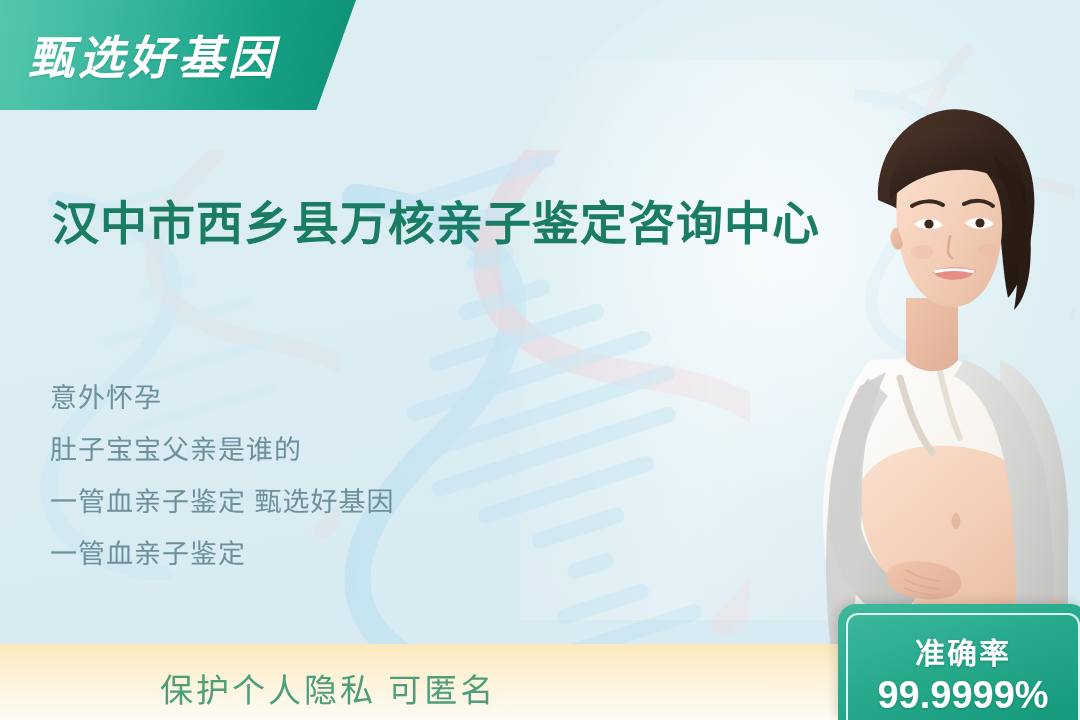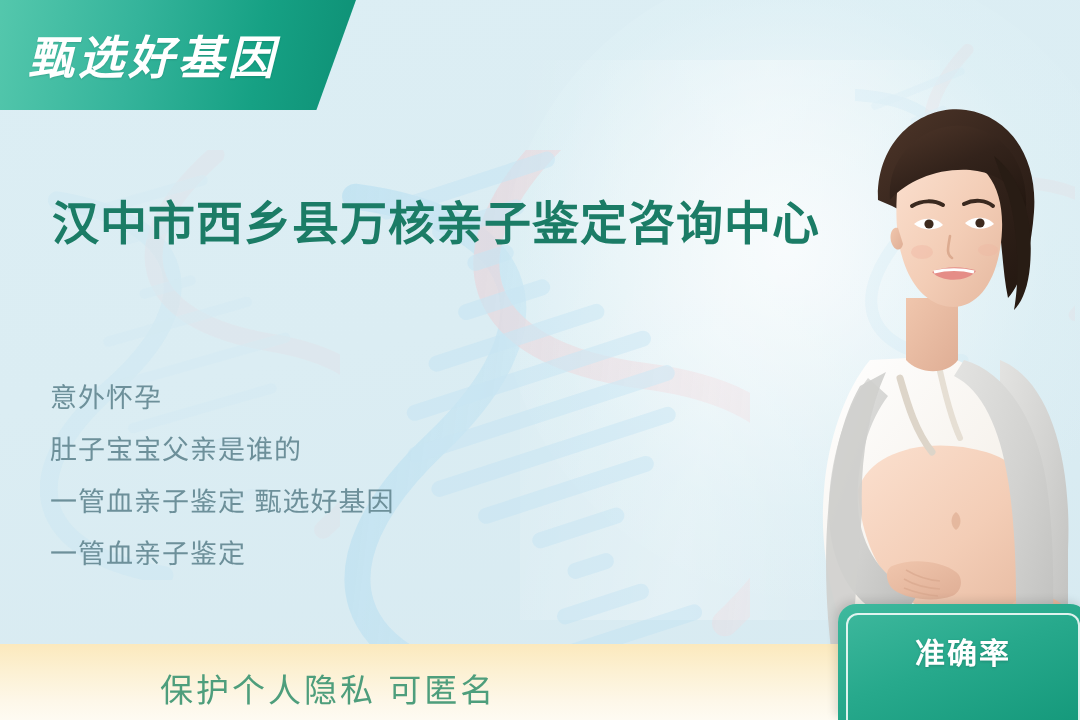--- a/index.html
+++ b/index.html
@@ -391,16 +391,17 @@
     <div class="copy-line">一管血亲子鉴定</div>
   </div>
 
   <div class="bottom-bar">
     <span class="bottom-text">保护个人隐私 可匿名</span>
   </div>
 
   <div class="badge">
     <div class="badge-inner">
       <div class="badge-label">准确率</div>
+      <div class="badge-value">99.9999%</div>
     </div>
   </div>
 
 </div>
 
 </body></html>

